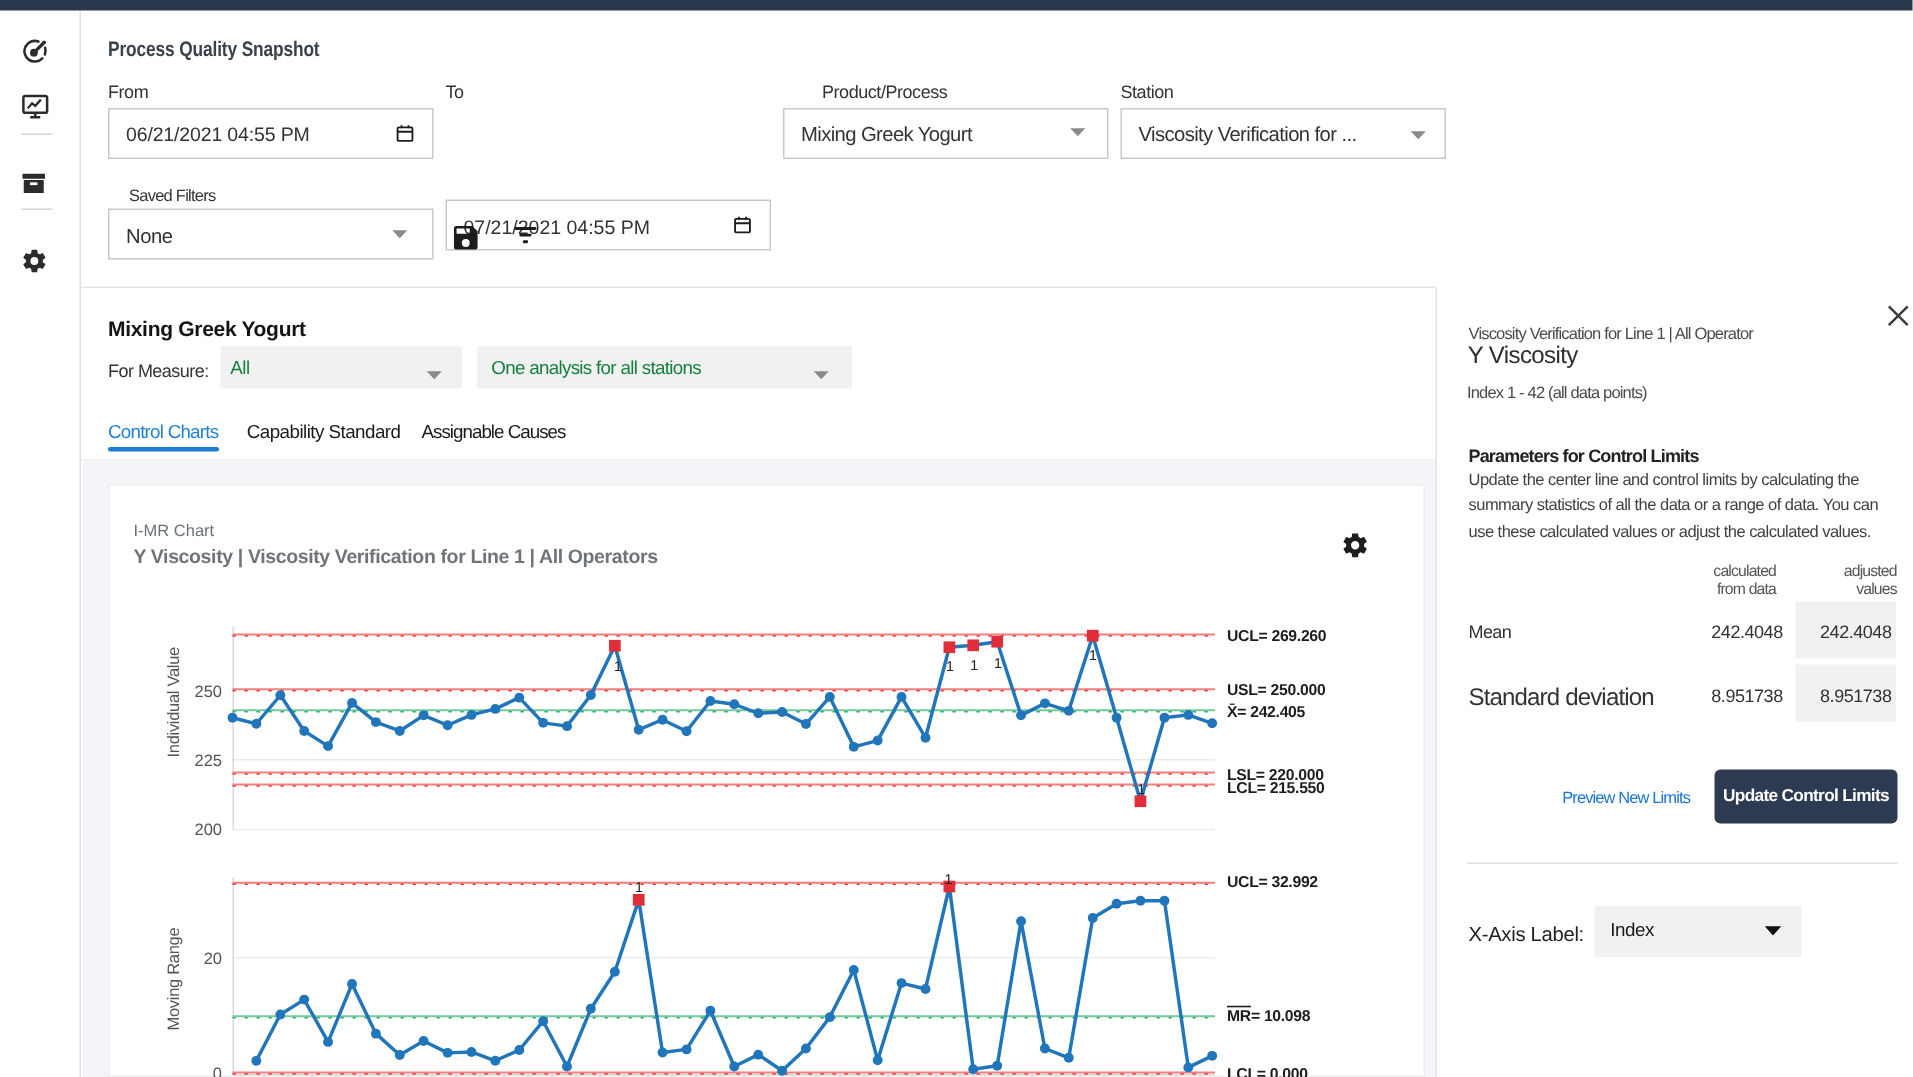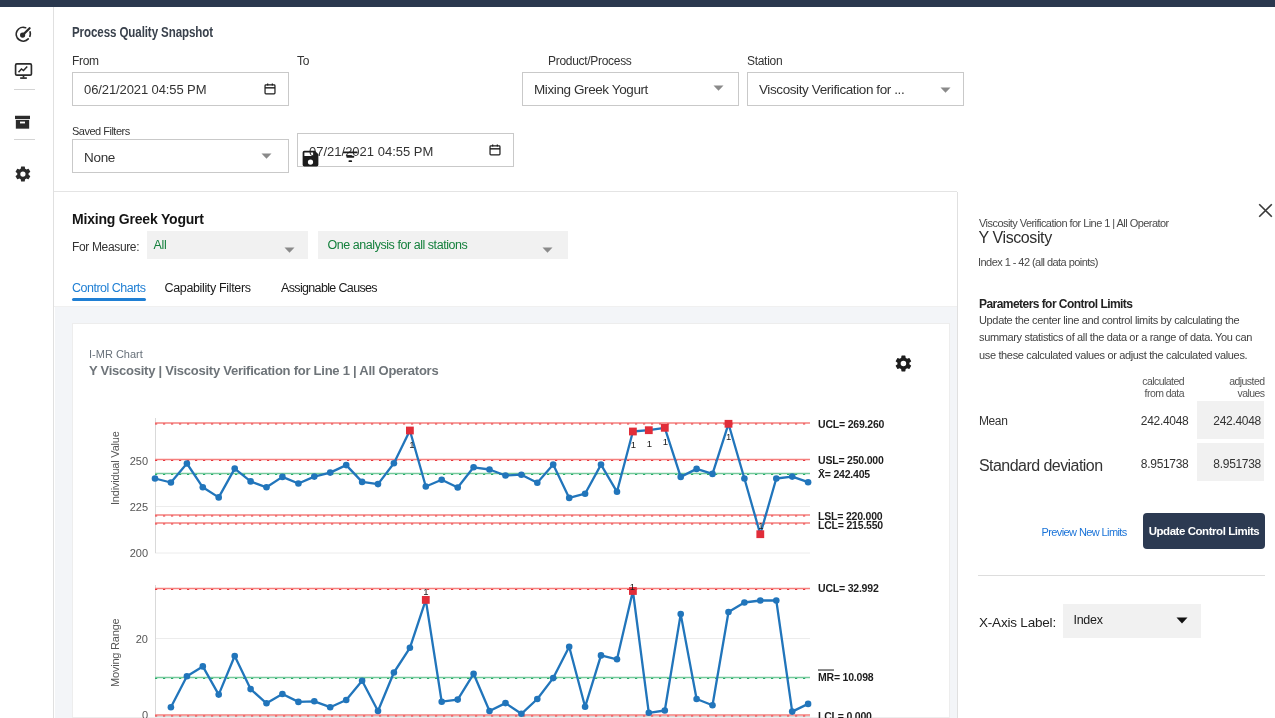--- a/index.html
+++ b/index.html
@@ -87,21 +87,21 @@
   </div>
 <div class="inp" style="left:747px;top:71.5px;">
     <span id="s_st" class="txt" style="font-size:13.5px;letter-spacing:-0.4px;">Viscosity Verification for ...</span>
   <div class="abs" style="right:12px;top:14px;">
       <svg width="11" height="6" viewBox="0 0 11 6">
         <path d="M0.5 0.5h10L5.5 5.8z" fill="#8a8a8a"></path>
       </svg>
     </div>
   </div>
 
-<div id="l_sf" class="lbl" style="left:72px;top:124.5px;font-size:11px;letter-spacing:-0.5px;text-align:right;">Saved Filters</div>
+<div id="l_sf" class="lbl" style="left:86px;top:124.5px;font-size:11px;letter-spacing:-0.5px;text-align:right;">Saved Filters</div>
 <div class="inp" style="left:72px;top:139px;">
     <span class="txt" style="font-size:13.5px;letter-spacing:-0.3px;">None</span>
   <div class="abs" style="right:16px;top:13px;">
       <svg width="11" height="6" viewBox="0 0 11 6">
         <path d="M0.5 0.5h10L5.5 5.8z" fill="#8a8a8a"></path>
       </svg>
     </div>
   </div>
 <div class="abs" style="left:299.5px;top:147.5px;">
     <svg width="21" height="21" viewBox="0 0 24 24" fill="#1c1c1c">
@@ -133,21 +133,21 @@
 <div class="sel2" style="left:317.5px;top:231px;width:250px;">
   <span id="s_one" class="s2t" style="left:10px;letter-spacing:-0.45px;">One analysis for all stations</span>
   <div class="abs" style="right:15px;top:16px;">
       <svg width="11" height="6" viewBox="0 0 11 6">
         <path d="M0.5 0.5h10L5.5 5.8z" fill="#8a8a8a"></path>
       </svg>
     </div>
   </div>
 
 <div id="tab1" class="abs" style="left:72px;top:280.5px;font-size:12.5px;color:#1f7fd4;letter-spacing:-0.5px;">Control Charts</div>
-<div id="tab2" class="abs" style="left:164.5px;top:280.5px;font-size:12.5px;color:#1a1a1a;letter-spacing:-0.35px;">Capability Filters</div>
+<div id="tab2" class="abs" style="left:164.5px;top:280.5px;font-size:12.5px;color:#1a1a1a;letter-spacing:-0.35px;">Capability Standard</div>
 <div id="tab3" class="abs" style="left:281px;top:280.5px;font-size:12.5px;color:#1a1a1a;letter-spacing:-0.65px;">Assignable Causes</div>
 <div class="abs" style="left:72px;top:297.5px;width:74px;height:3px;background:#1f7fd4;border-radius:2px;"></div>
 <div class="abs" style="left:54px;top:306px;width:903px;border-top:1px solid #f0f0f0;"></div>
 
 <div class="abs" style="left:55px;top:307px;width:902px;height:411px;background:#f3f5f8;"></div>
 <div class="abs" style="left:72px;top:323px;width:878px;height:395px;background:#fff;border:1px solid #ededed;"></div>
 <div id="t_imr" class="abs" style="left:89px;top:348px;font-size:11px;color:#68717a;z-index:6;">I-MR Chart</div>
 <div id="t_card" class="abs" style="left:89px;top:362.5px;font-size:13px;font-weight:bold;color:#6e7479;letter-spacing:-0.25px;z-index:6;">Y Viscosity | Viscosity Verification for Line 1 | All Operators</div>
 <div class="abs" style="left:893.5px;top:353.5px;z-index:6;">
     <svg width="19" height="19" viewBox="0 0 24 24" fill="#1d1d1d">

